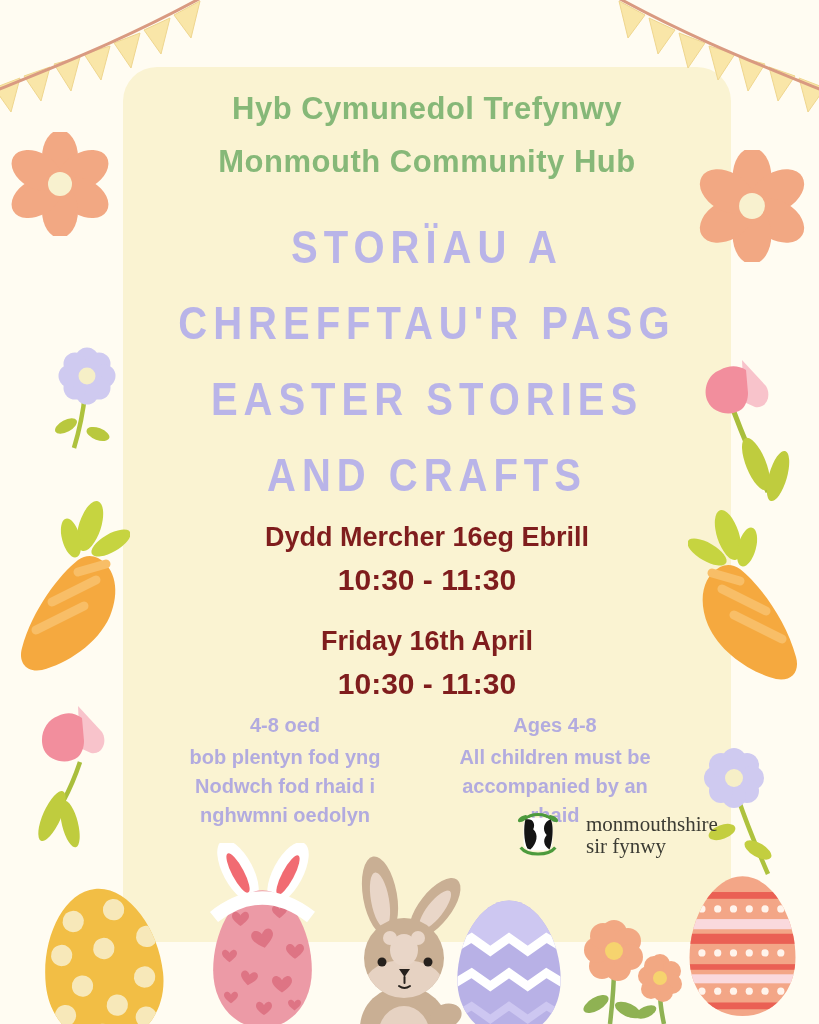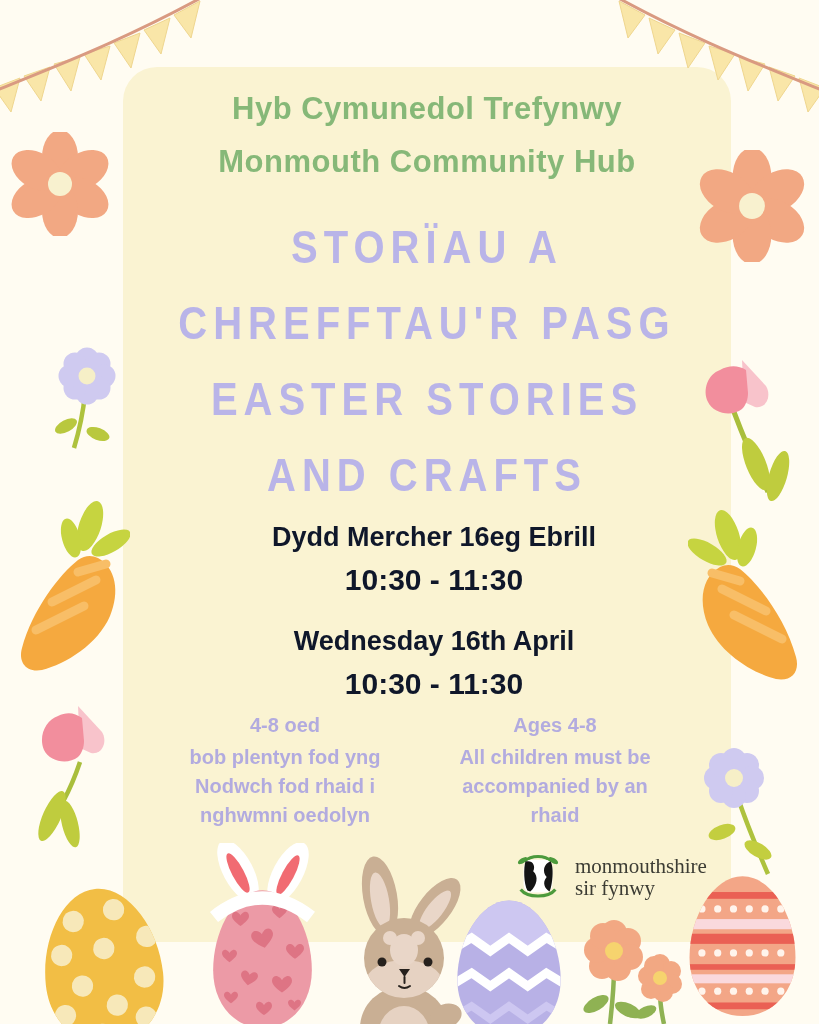--- a/index.html
+++ b/index.html
@@ -5,31 +5,31 @@
   html,body{margin:0;padding:0;}
   body{font-family:"Liberation Sans",sans-serif;}
   #canvas{position:relative;width:819px;height:1024px;background:#FFFCF2;overflow:hidden;}
   .panel{position:absolute;left:123px;top:67px;width:608px;height:875px;background:#FAF3D2;border-radius:34px;}
   .dec{position:absolute;}
   .org-title{position:absolute;top:15px;left:0;width:100%;text-align:center;
     color:#86B878;font-size:31px;font-weight:bold;line-height:53px;letter-spacing:.5px;}
   .event-title{position:absolute;top:142px;left:0;width:100%;text-align:center;
     color:#B9B4E8;font-weight:bold;font-size:40px;letter-spacing:6px;line-height:66px;
     transform:scaleY(1.15);transform-origin:top center;}
-  .schedule{position:absolute;top:450px;left:0;width:100%;text-align:center;color:#0f172a;font-weight:bold;padding-left:7px;}
+  .schedule{position:absolute;top:450px;left:0;width:100%;text-align:center;color:#7f1d1d;font-weight:bold;}
   .schedule .date{font-size:27px;line-height:40px;}
   .schedule .time{font-size:30px;line-height:46px;}
   .stanza{margin-bottom:18px;}
   .age-row{position:absolute;top:640px;left:0;width:100%;display:flex;color:#B2ABDF;font-weight:bold;}
   .age-col{text-align:center;}
   .age-col.cy{width:272px;margin-left:26px;}
   .age-col.en{width:240px;margin-left:14px;}
   .age-heading{font-size:20px;line-height:36px;}
   .age-line{font-size:20px;line-height:29px;}
-  .logo{position:absolute;left:512px;top:851px;display:flex;align-items:center;gap:11px;}
+  .logo{position:absolute;left:512px;top:809px;display:flex;align-items:center;gap:22px;}
   .logo-text{font-family:"Liberation Serif",serif;font-size:21px;line-height:22px;color:#3C3C34;}
 </style>
 </head>
 <body>
 
 <div id="canvas">
 
   <div class="panel">
 
     <div class="org-title">
@@ -43,21 +43,21 @@
       <div>EASTER STORIES</div>
       <div>AND CRAFTS</div>
     </div>
 
     <div class="schedule">
       <div class="stanza">
         <div class="date">Dydd Mercher 16eg Ebrill</div>
         <div class="time">10:30 - 11:30</div>
       </div>
       <div class="stanza">
-        <div class="date">Wednesday 16th April</div>
+        <div class="date">Friday 16th April</div>
         <div class="time">10:30 - 11:30</div>
       </div>
     </div>
 
     <div class="age-row">
       <div class="age-col cy">
         <div class="age-heading">4-8 oed</div>
         <div class="age-line">bob plentyn fod yng</div>
         <div class="age-line">Nodwch fod rhaid i</div>
         <div class="age-line">nghwmni oedolyn</div>

